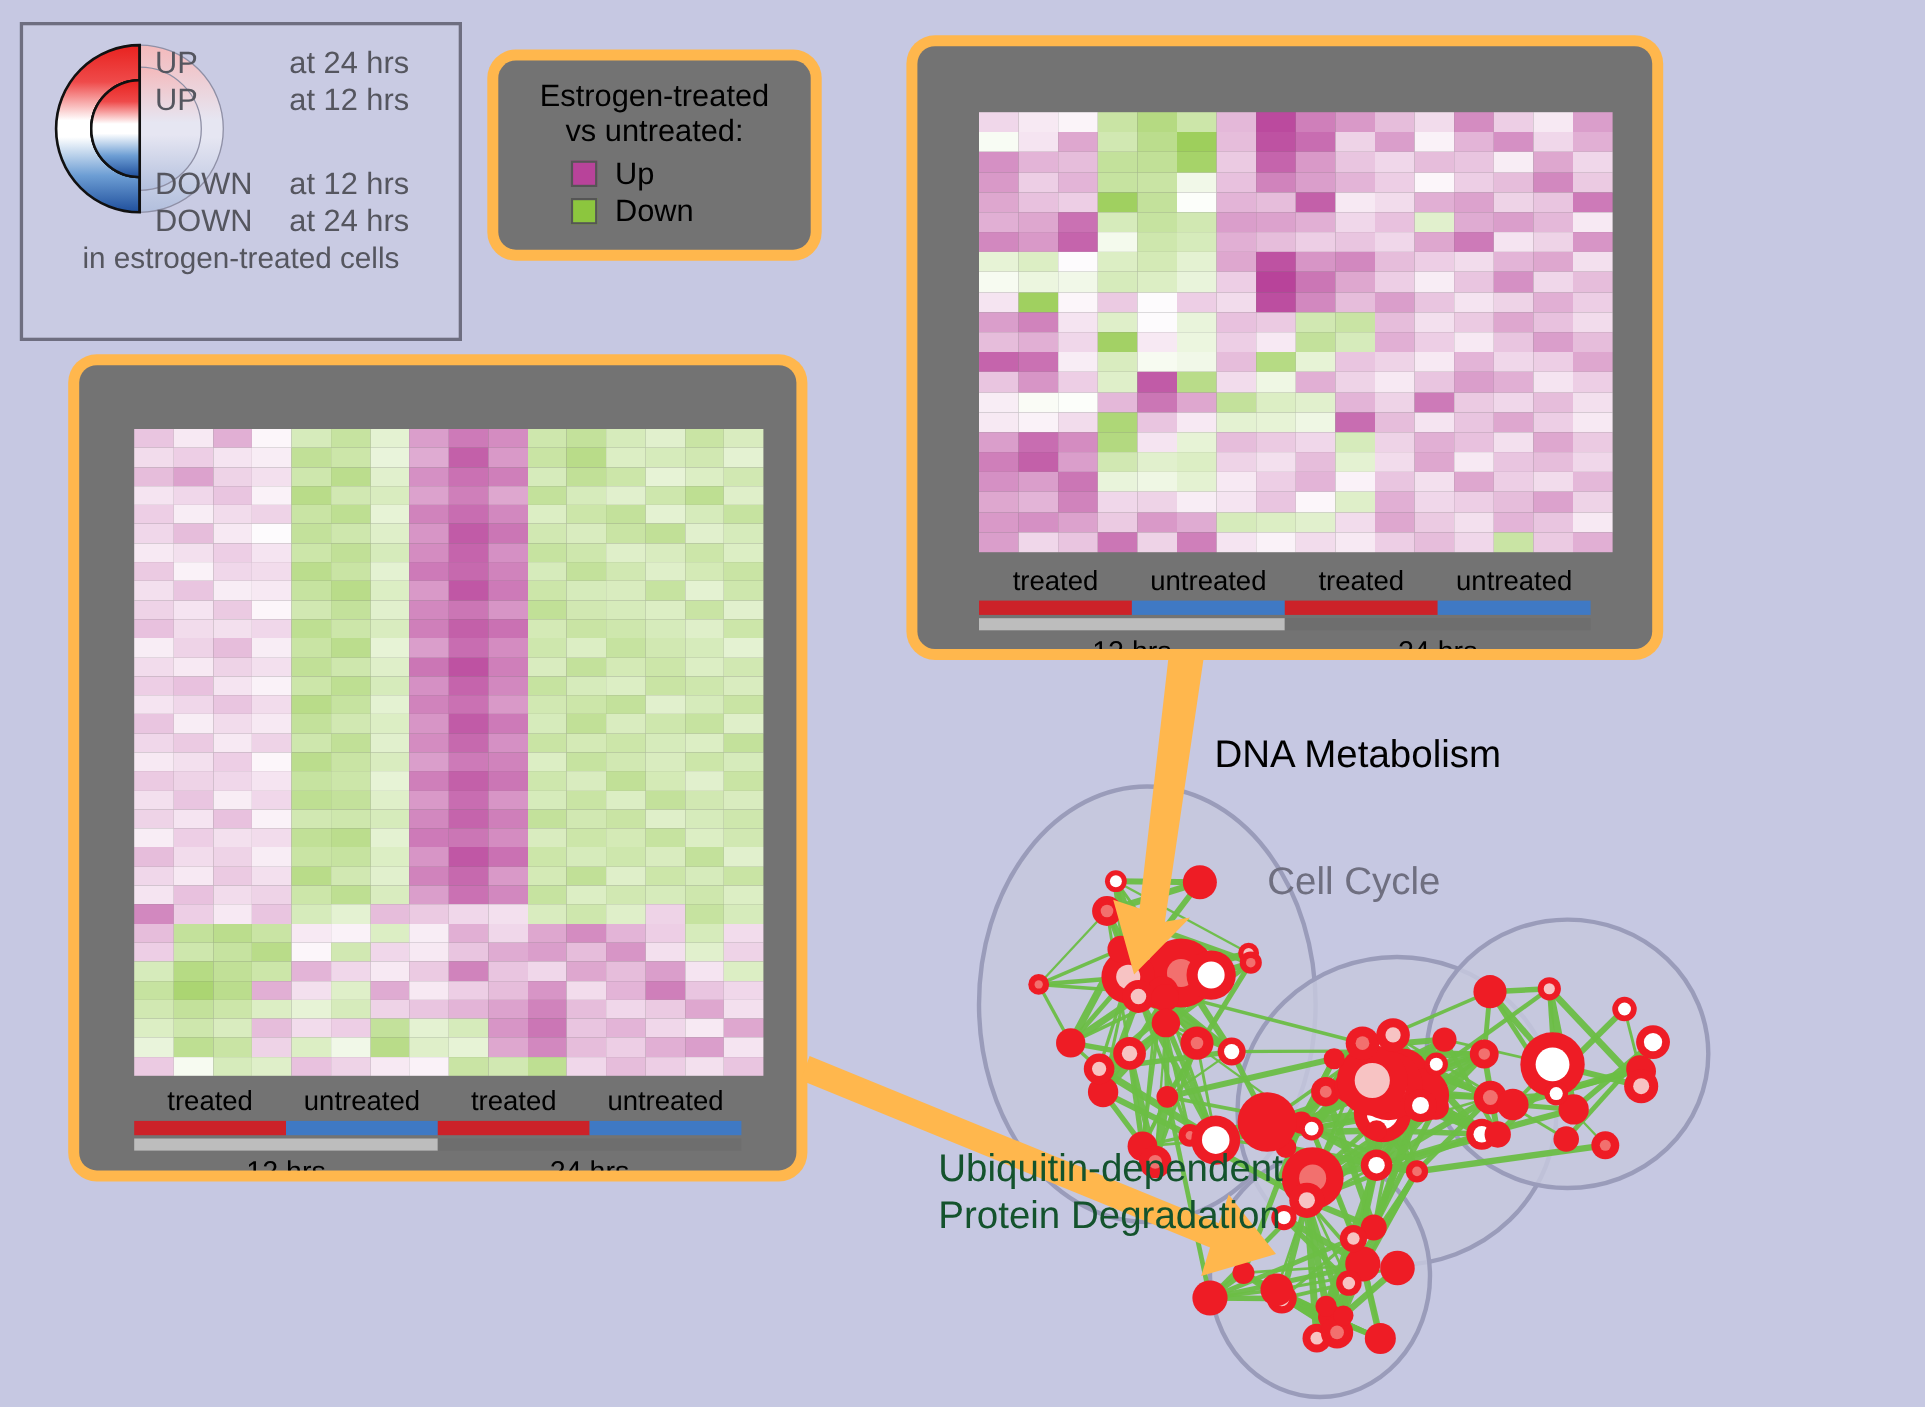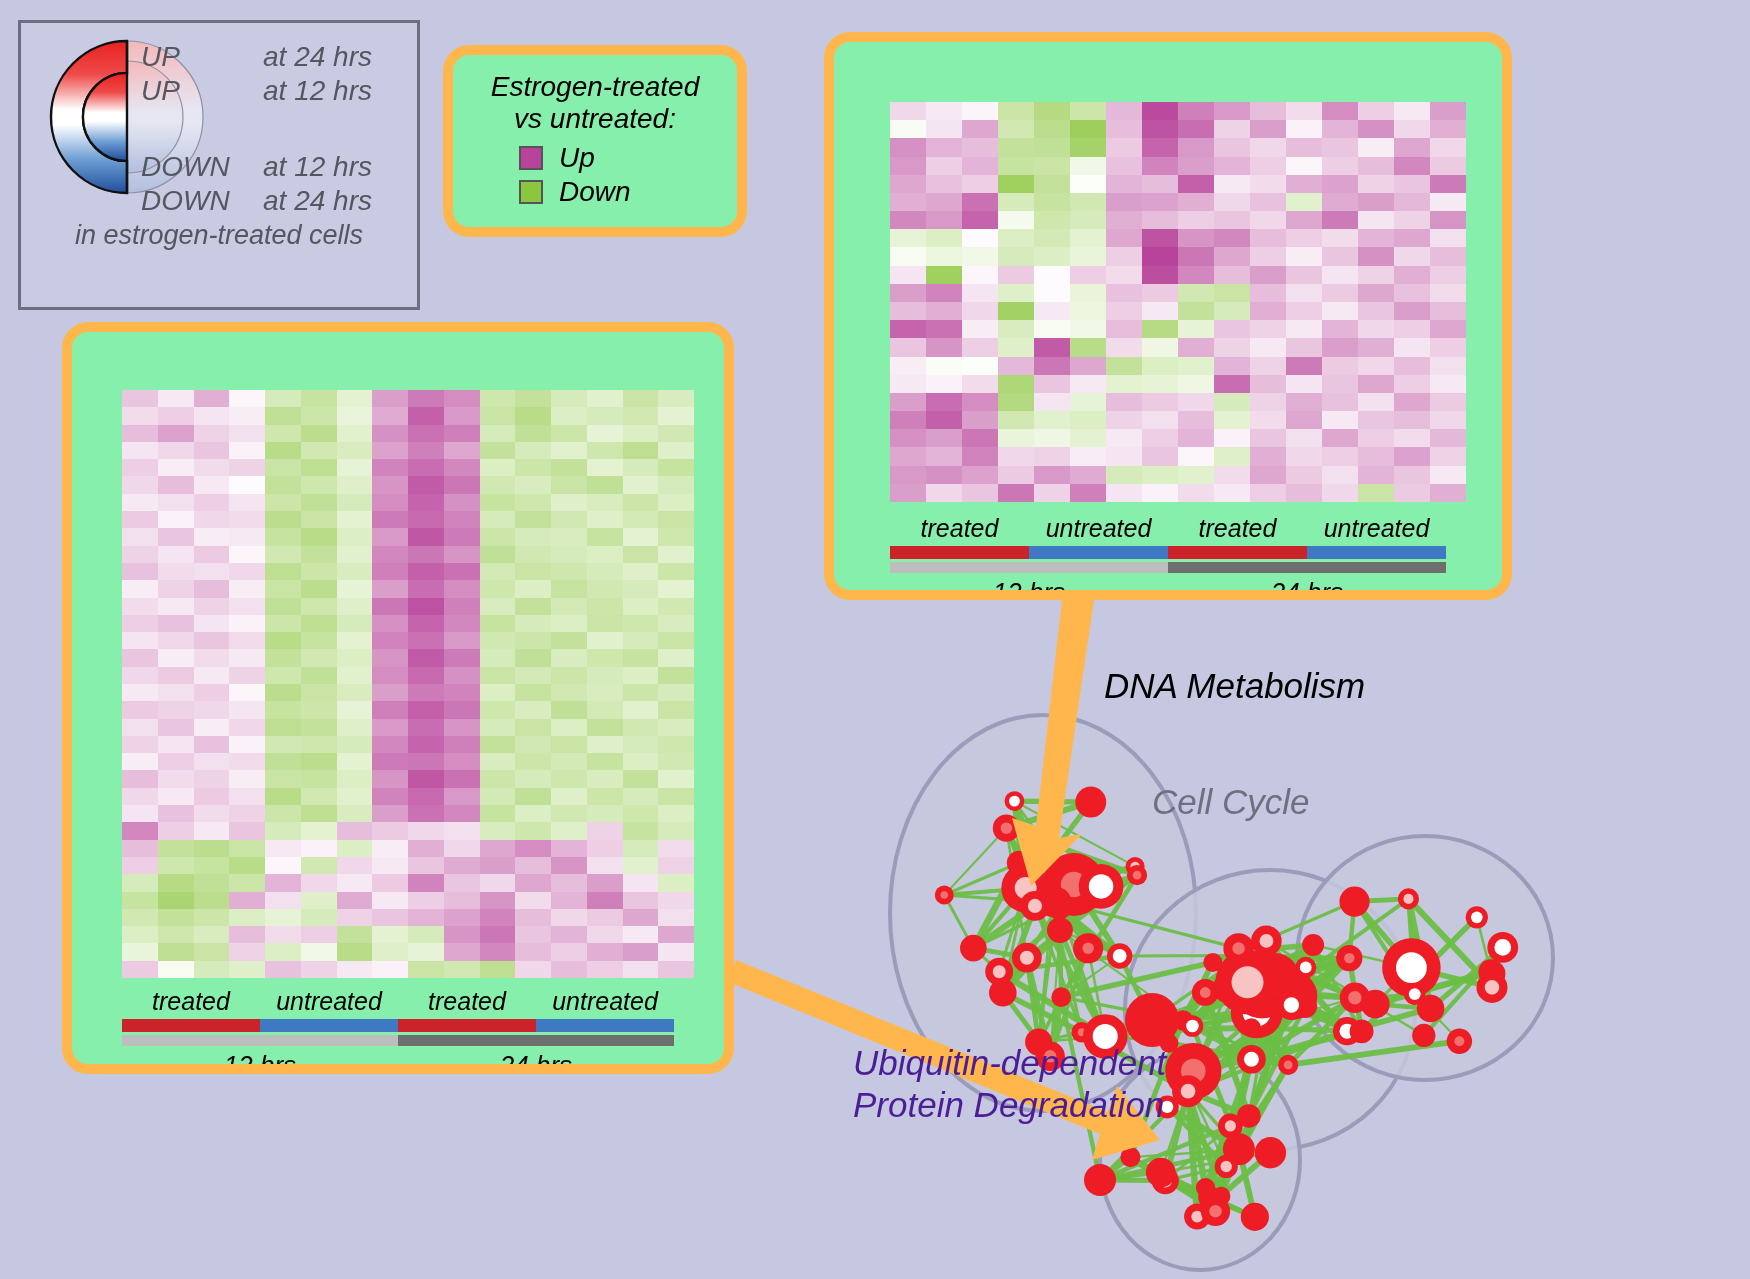--- a/index.html
+++ b/index.html
@@ -4,42 +4,42 @@
 <style>
   * { box-sizing: border-box; }
   html, body { margin:0; padding:0; }
   body {
     width:1750px; height:1279px;
     background:#c6c8e2;
     font-family:"Liberation Sans", sans-serif;
     position:relative;
     overflow:hidden;
   }
-  .stage { position:absolute; inset:0;font-style:italic; }
+  .stage { position:absolute; inset:0; }
 
   
   #colorbar-legend {
     position:absolute; left:18px; top:20px; width:402px; height:290px;
     background:#c9cbe3; border:3px solid #6e6e80;
   }
   .cb-rings { position:absolute; left:26px; top:14px; width:160px; height:160px; }
   .cb-text  { position:absolute; left:120px; top:18px; }
   .cb-row { display:flex; align-items:baseline; color:#55565f; font-size:28px; white-space:nowrap; }
   .cb-row .kw { width:122px; }
   .cb-foot { position:absolute; left:0; top:196px; width:100%; text-align:center;
              color:#55565f; font-size:27px; line-height:1.22; }
 
   
   .card {
     position:absolute;
     background:#ffb74d;
     border-radius:26px;
     padding:10px;
   }
-  .card > .inner { background:#86efac; border-radius:16px; width:100%; height:100%;
+  .card > .inner { background:#737373; border-radius:16px; width:100%; height:100%;
                    position:relative; overflow:hidden; }
   #updown-legend { left:443px; top:45px; width:304px; height:192px; }
   #updown-legend .inner { padding:16px 10px 10px 10px; }
   .ul-title { text-align:center; font-size:28px; color:#000; line-height:1.16; }
   .ul-items { margin-top:6px; padding-left:56px; }
   .ul-item { display:flex; align-items:center; gap:16px; font-size:28px; color:#000; margin:2px 0; }
   .swatch { width:24px; height:24px; border:2px solid #555; display:inline-block; }
 
   
   #panel-replication-fork { left:824px; top:32px; width:688px; height:568px; }
@@ -65,21 +65,21 @@
   .time-labels span { text-align:center; font-size:26px; color:#000; }
 
   
   #network { position:absolute; left:800px; top:620px; width:950px; height:659px; }
   #network svg { width:100%; height:100%; display:block; }
 
   .net-label { position:absolute; font-size:35px; white-space:pre-line; }
   #label-dna-metabolism { left:1104px; top:666px; color:#000; }
   #label-cell-cycle     { left:1152px; top:782px; color:#6f6f80; }
   #label-microtubule    { left:1384px; top:980px; color:#6f6f80; line-height:1.2; }
-  #label-ubiquitin      { left:853px; top:1042px; color:#4c1d95; line-height:1.2; }
+  #label-ubiquitin      { left:853px; top:1042px; color:#14532d; line-height:1.2; }
 </style>
 </head>
 <body>
 
 <div class="stage">
 
   <div id="colorbar-legend">
     <div class="cb-rings">
       <svg viewBox="0 0 160 160" width="160" height="160">
         <defs>

